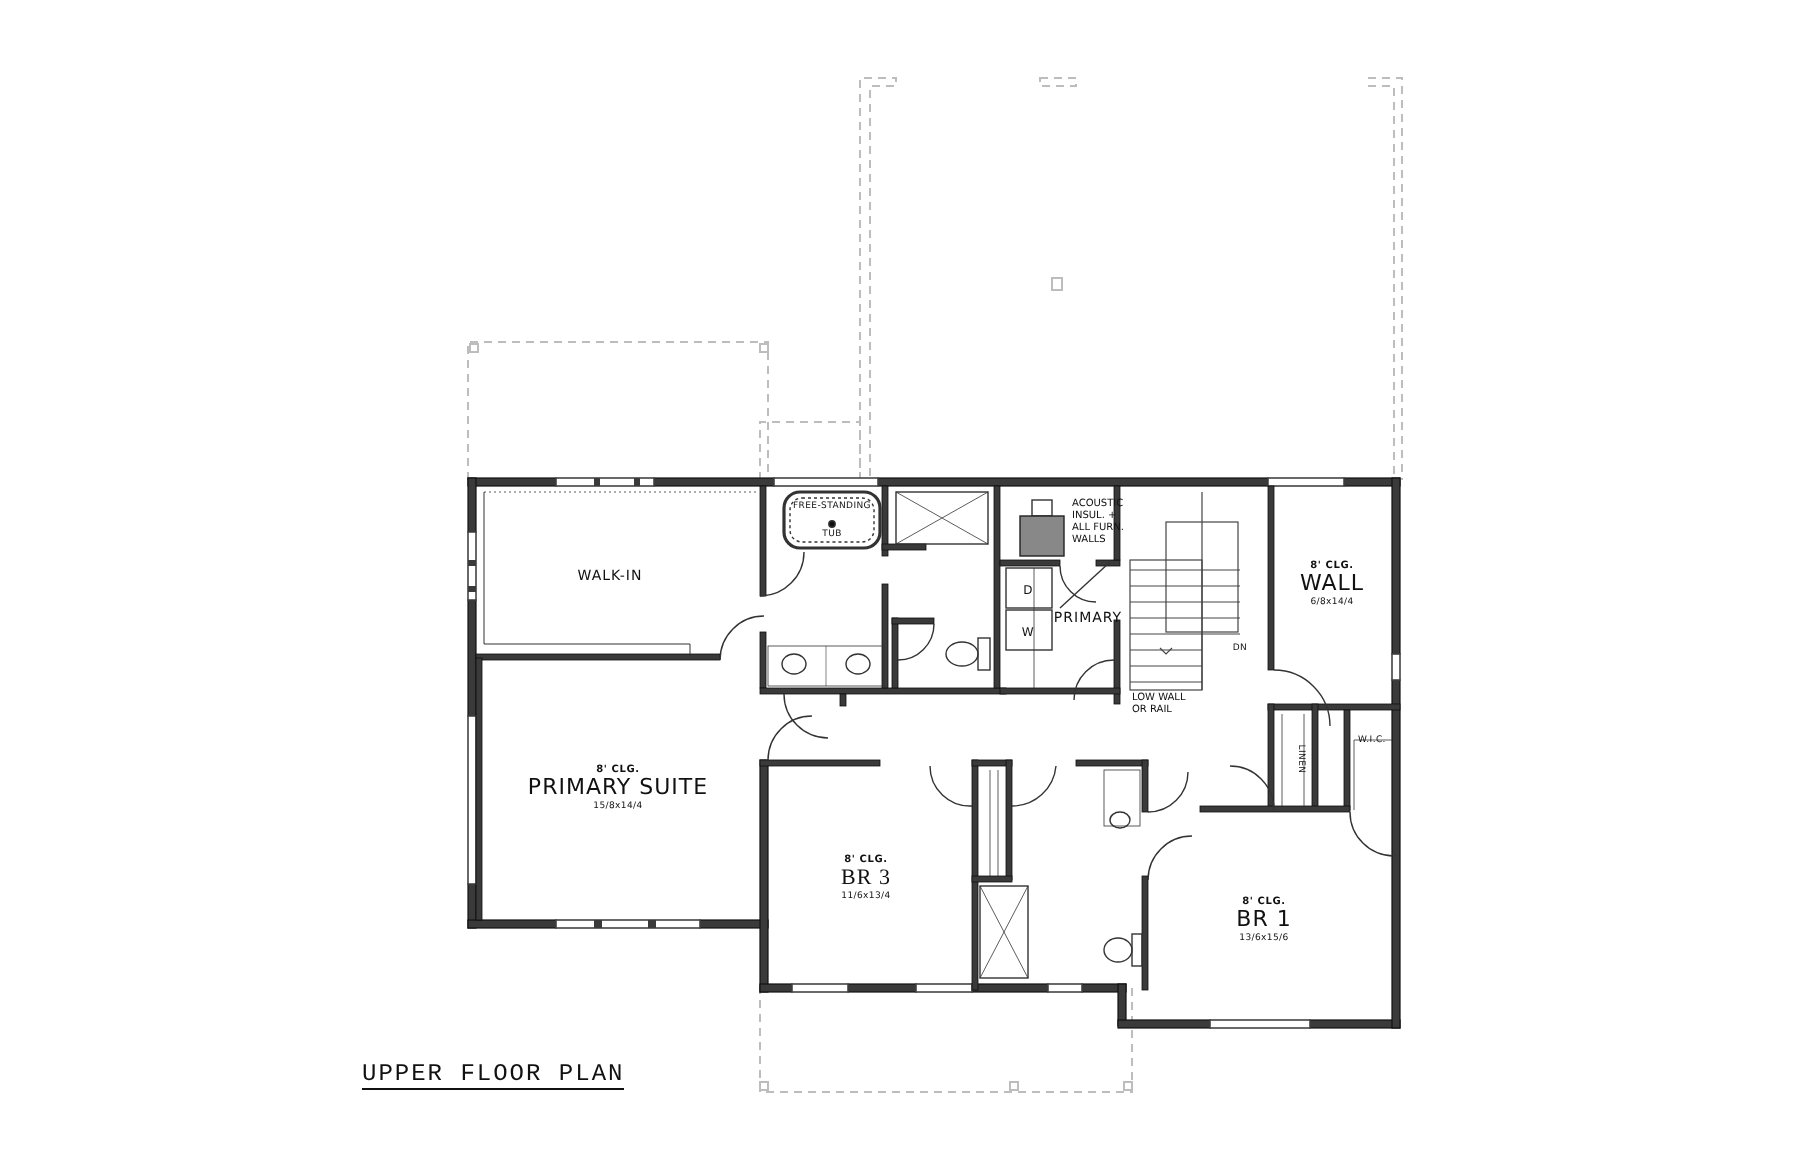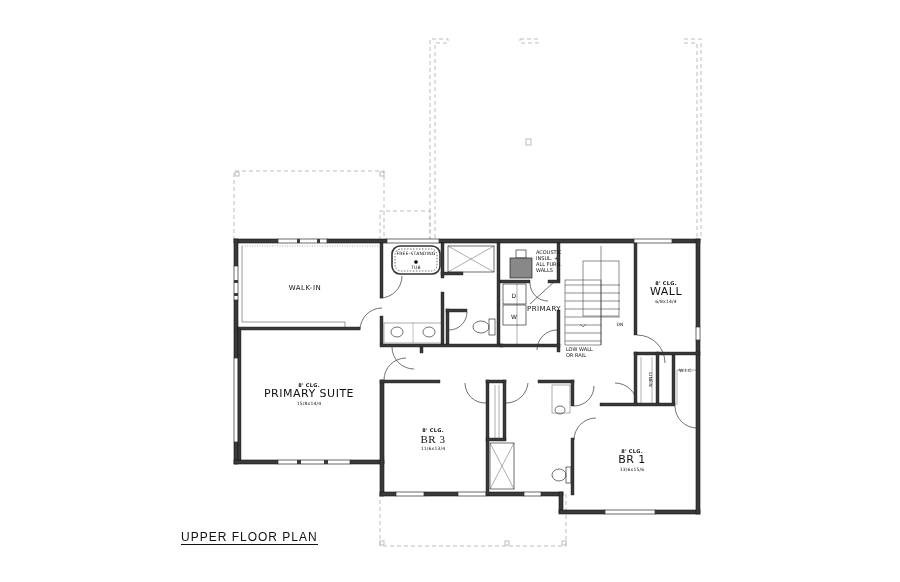--- a/index.html
+++ b/index.html
@@ -4,21 +4,21 @@
   <style>
     html, body { margin: 0; padding: 0; background: #ffffff; }
     body { width: 900px; height: 582px; position: relative; overflow: hidden; font-family: "DejaVu Sans", sans-serif; }
     #plan { position: absolute; left: 0; top: 0; width: 900px; height: 582px; }
     .lbl { position: absolute; text-align: center; color: #111; white-space: nowrap; transform: translateX(-50%); font-family: "DejaVu Sans", sans-serif; }
     .clg { font-size: 5px; font-weight: bold; letter-spacing: 0.3px; }
     .rname { font-size: 11px; letter-spacing: 0.5px; line-height: 12px; text-align: center; }
     .rname.sm { font-size: 7px; line-height: 8px; }
     .dim { font-size: 4.5px; letter-spacing: 0.2px; }
     .note { font-size: 5px; line-height: 6px; text-align: left; transform: none; }
-    .title { position: absolute; left: 181px; top: 531px; font-size: 12px; letter-spacing: 1px; color: #111; border-bottom: 1.5px solid #111; padding-bottom: 0; line-height: 13px; font-family: Liberation Sans, sans-serif; }
+    .title { position: absolute; left: 181px; top: 531px; font-size: 12px; letter-spacing: 1px; color: #111; border-bottom: 1.5px solid #111; padding-bottom: 0; line-height: 13px; font-family: Liberation Mono, monospace; }
   </style>
 </head>
 <body>
 
 <svg id="plan" width="900" height="582" viewBox="0 0 900 582" xmlns="http://www.w3.org/2000/svg">
 
   <g fill="none" stroke="#bdbdbd" stroke-width="1" stroke-dasharray="4,3">
     <path d="M234 240 L234 171 L384 171 L384 240"></path>
     <path d="M380 240 L380 211 L430 211 L430 240"></path>
     <path d="M430 240 L430 39 L448 39 L448 43 L435 43 L435 240"></path>

